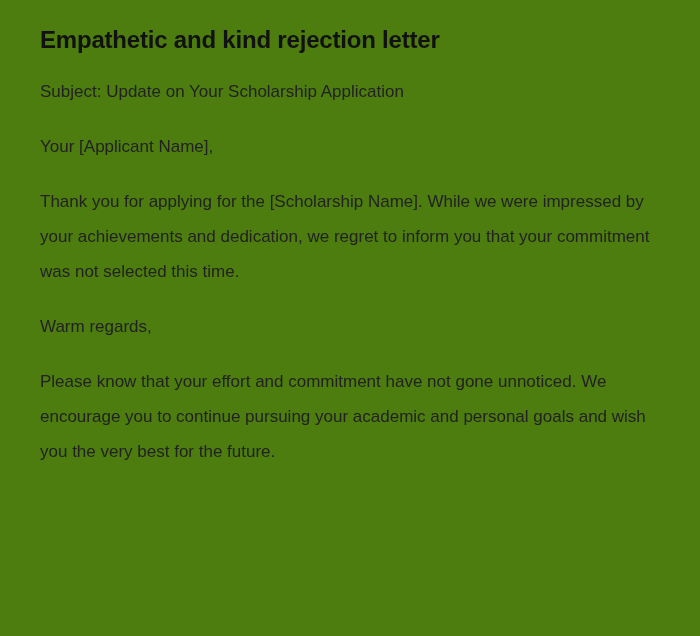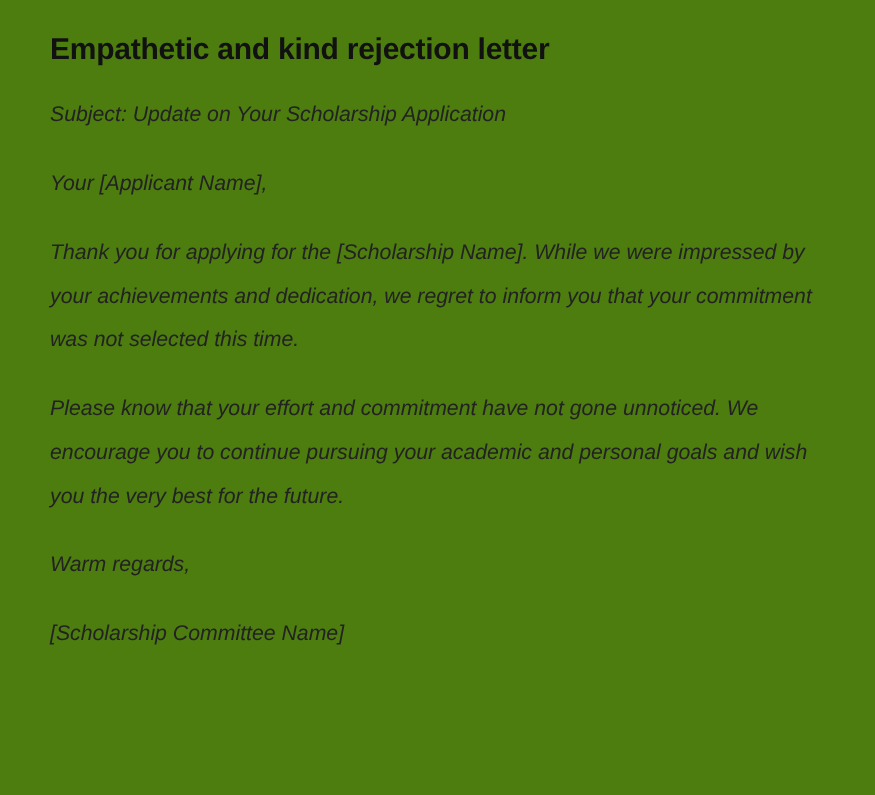--- a/index.html
+++ b/index.html
@@ -29,35 +29,33 @@
     color: #111111;
     margin: 0 0 18px 0;
   }
   .para {
     font-size: 17px;
     line-height: 35px;
     font-weight: normal;
     color: #222222;
     margin: 0 0 20px 0;
     max-width: 620px;
-    font-style: italic;
   }
 </style>
 </head>
 <body>
 
 <div class="page">
 
   <h1 class="doc-title">Empathetic and kind rejection letter</h1>
 
   <p class="para">Subject: Update on Your Scholarship Application</p>
 
   <p class="para">Your [Applicant Name],</p>
 
   <p class="para">Thank you for applying for the [Scholarship Name]. While we were impressed by your achievements and dedication, we regret to inform you that your commitment was not selected this time.</p>
 
+  <p class="para">Warm regards,</p>
+
   <p class="para">Please know that your effort and commitment have not gone unnoticed. We encourage you to continue pursuing your academic and personal goals and wish you the very best for the future.</p>
 
-  <p class="para">Warm regards,</p>
-
-  <p class="para">[Scholarship Committee Name]</p>
 
 </div>
 
 </body></html>

